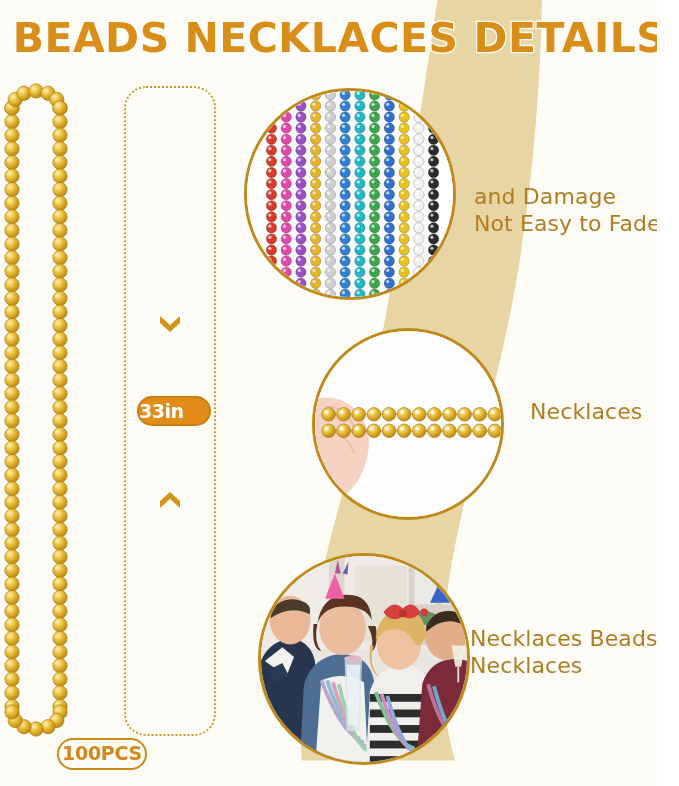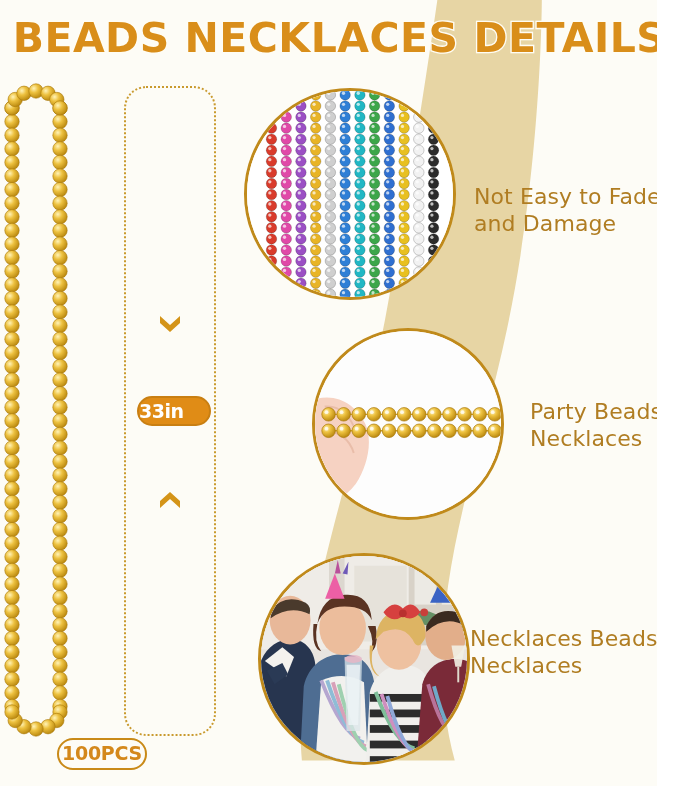--- a/index.html
+++ b/index.html
@@ -895,25 +895,24 @@
       <path d="M172,132 q14,50 30,56" stroke="#b9739a" stroke-width="4" fill="none"></path>
       <path d="M178,134 q14,52 28,56" stroke="#6fa8c8" stroke-width="4" fill="none"></path>
 
       <path d="M86,104 l18,0 l-2,76 l-14,0 Z" fill="#dbe5ea" opacity="0.75"></path>
       <path d="M88,112 l14,0 l-2,62 l-10,0 Z" fill="#eef4f6" opacity="0.8"></path>
       <ellipse cx="95" cy="106" rx="9" ry="4" fill="#e8b6c6" opacity="0.85"></ellipse>
     </svg>
   </div>
 
   <div class="caption" id="caption-fade">
+    <div>and Damage</div>
     <div>Not Easy to Fade</div>
-    <div>and Damage</div>
   </div>
   <div class="caption" id="caption-party">
-    <div>Party Beads</div>
     <div>Necklaces</div>
   </div>
   <div class="caption" id="caption-color">
     <div>Necklaces Beads</div>
     <div>Necklaces</div>
   </div>
 
 </div>
 
 </body></html>

